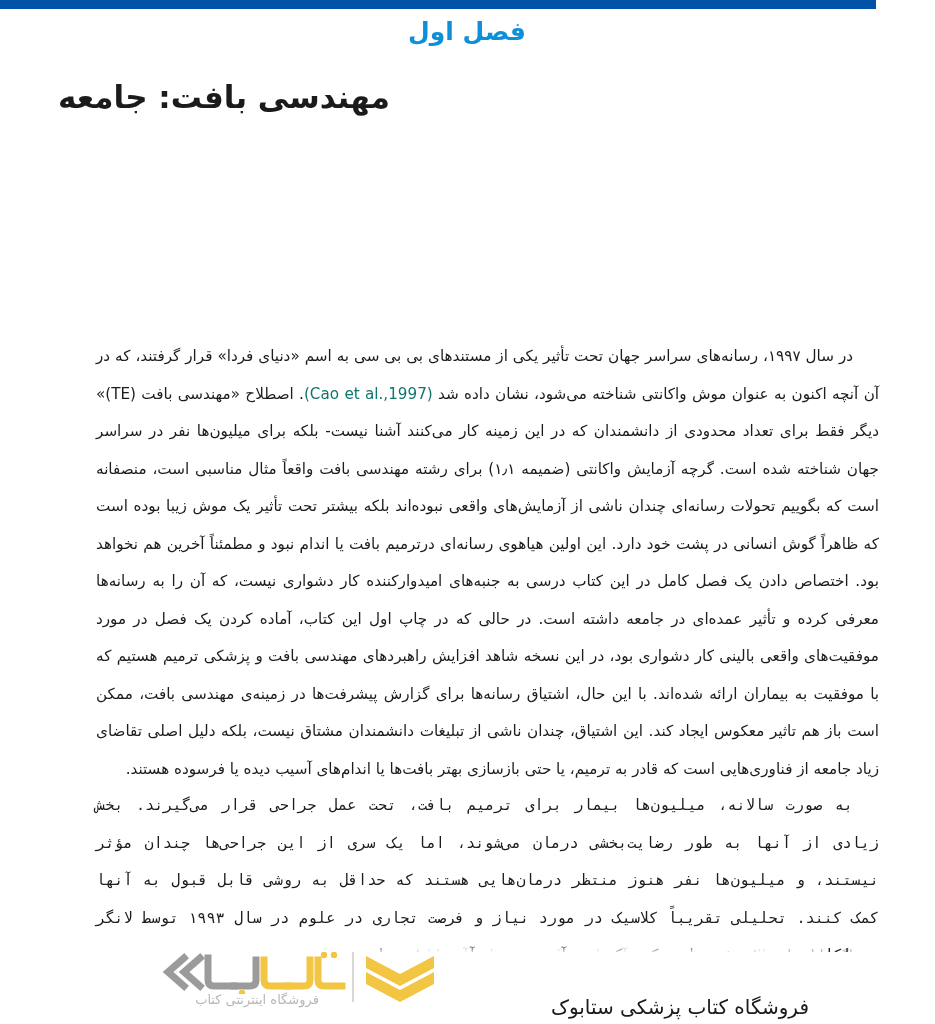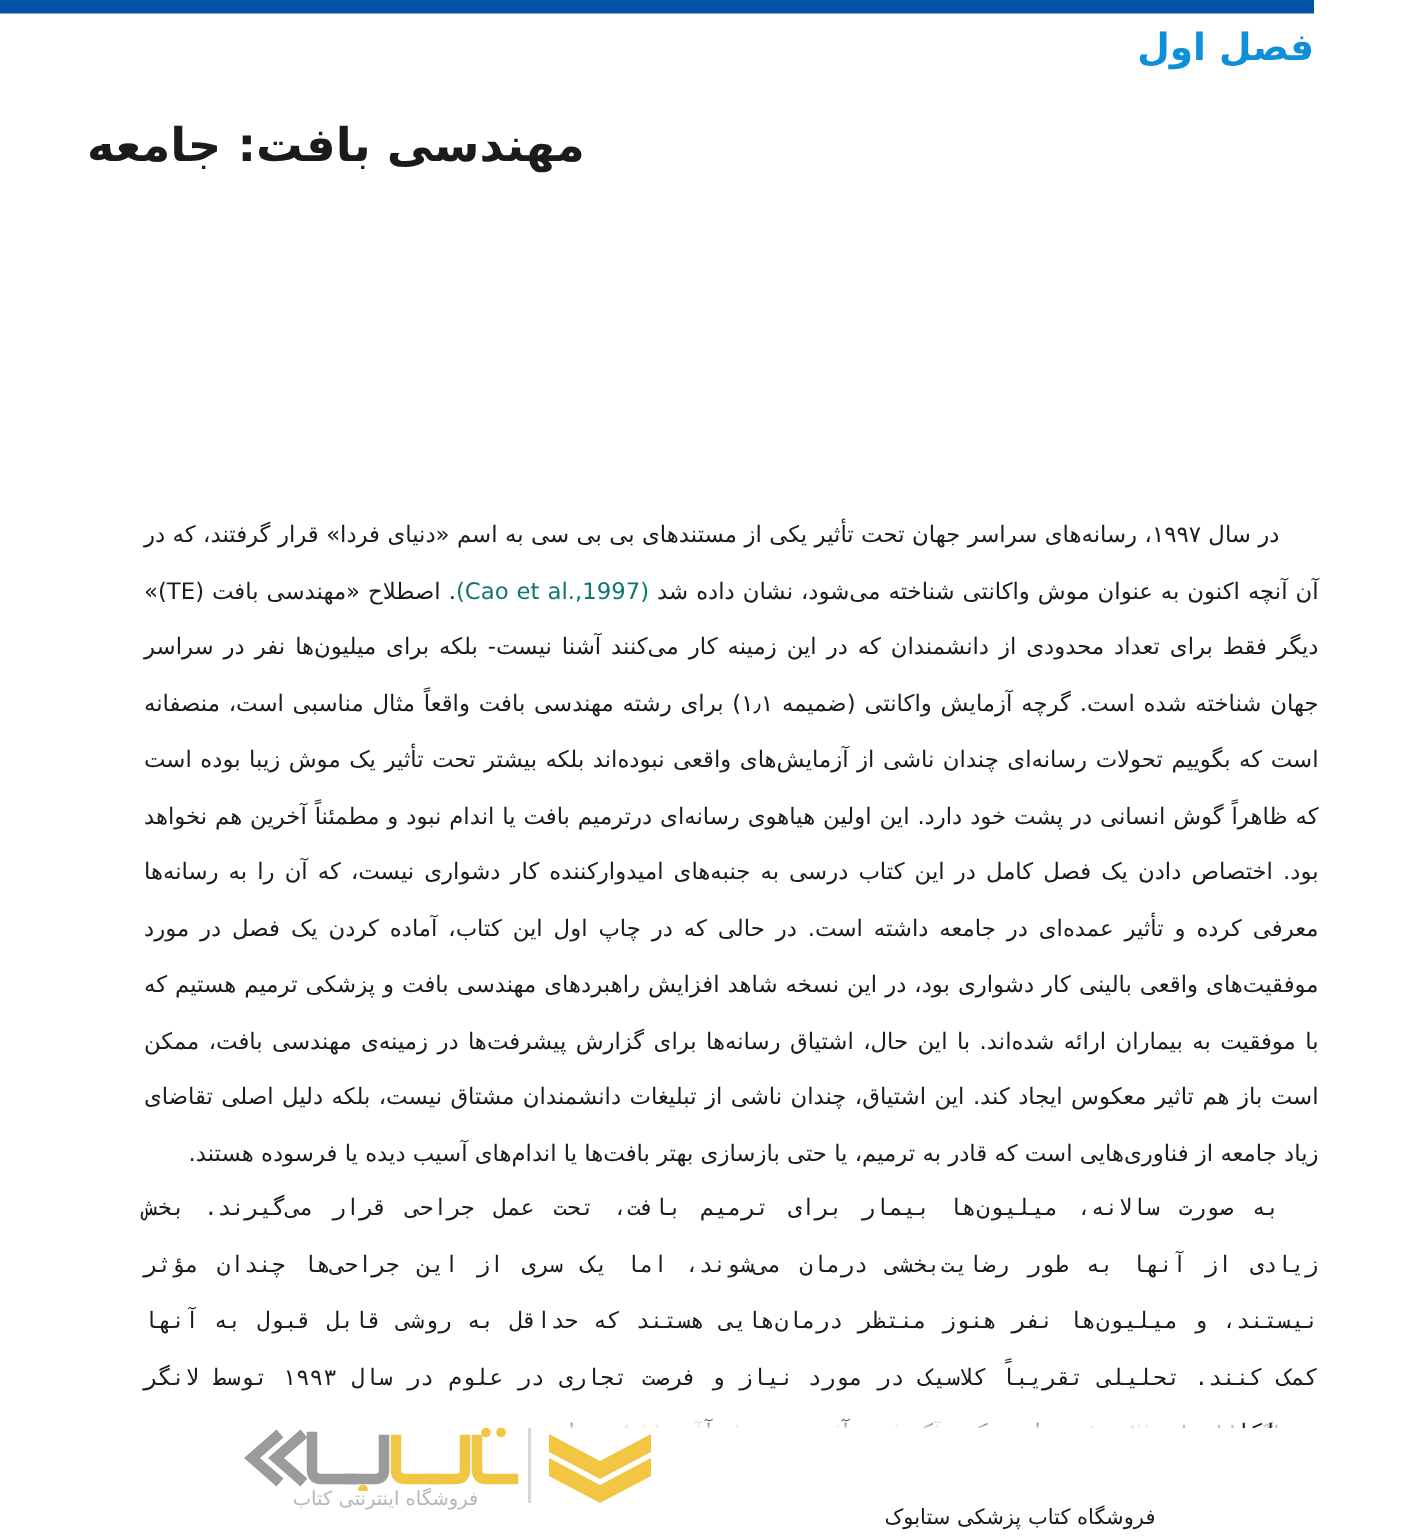--- a/index.html
+++ b/index.html
@@ -35,21 +35,21 @@
     width: 818px;
     text-align: left;
     direction: rtl;
   }
   .chapter-eyebrow {
     font-size: 25px;
     font-weight: bold;
     color: #0d8fd9;
     letter-spacing: 0;
     line-height: 1.25;
-    text-align: right;
+    text-align: center;
     direction: rtl;
     unicode-bidi: isolate;
   }
   .chapter-title {
     margin-top: 30px;
     font-size: 31px;
     font-weight: bold;
     color: #1b1b1b;
     line-height: 1.3;
     text-align: left;
@@ -181,21 +181,21 @@
 
   .footer-right {
     position: absolute;
     left: 470px;
     bottom: 2px;
     width: 420px;
     text-align: center;
     direction: rtl;
   }
   .shop-name {
-    font-size: 14px;
+    font-size: 20px;
     color: #1b1b1b;
     line-height: 1.45;
     direction: rtl;
   }
   .site-url {
     margin-top: 2px;
     font-size: 25px;
     font-weight: bold;
     letter-spacing: 5.5px;
     color: #111111;

